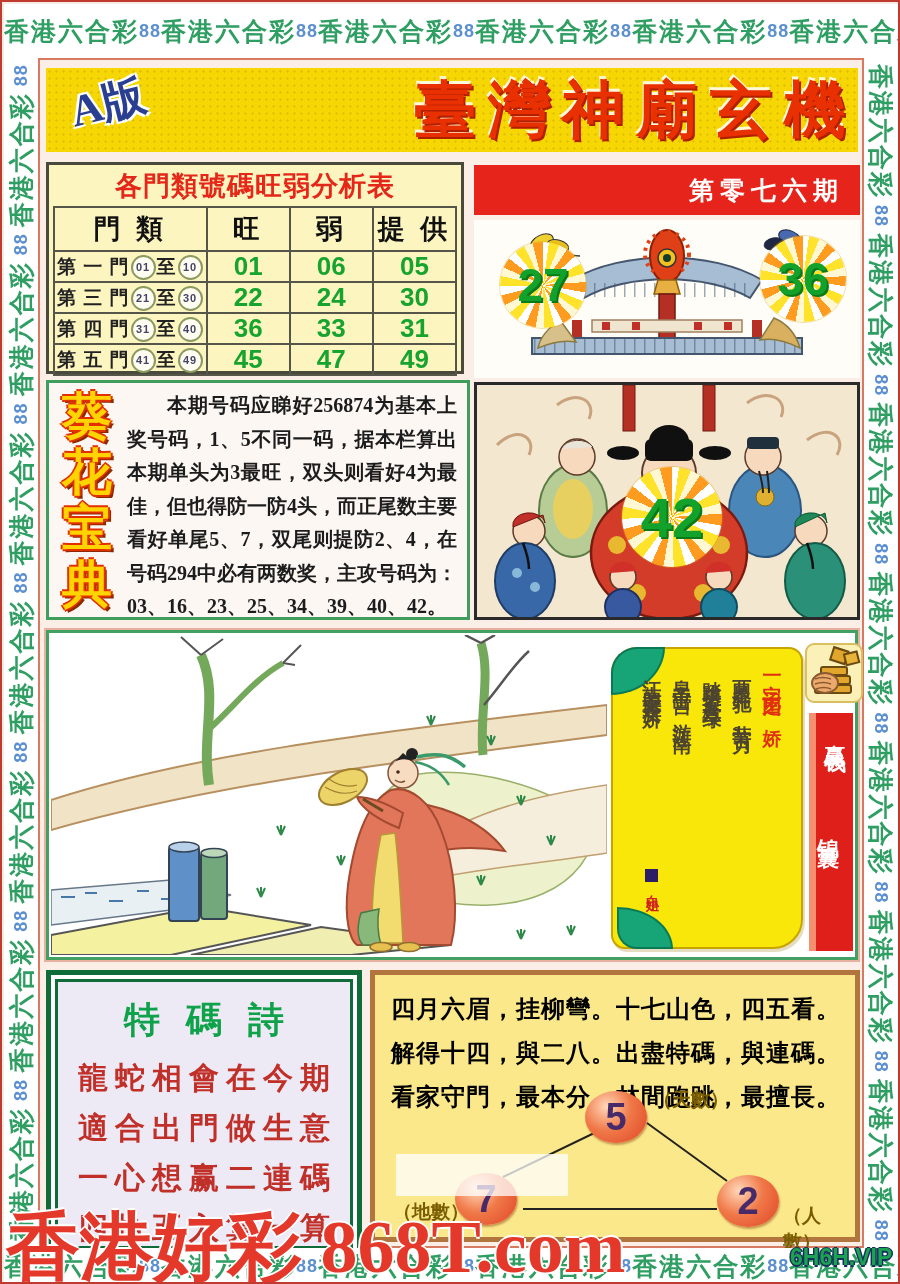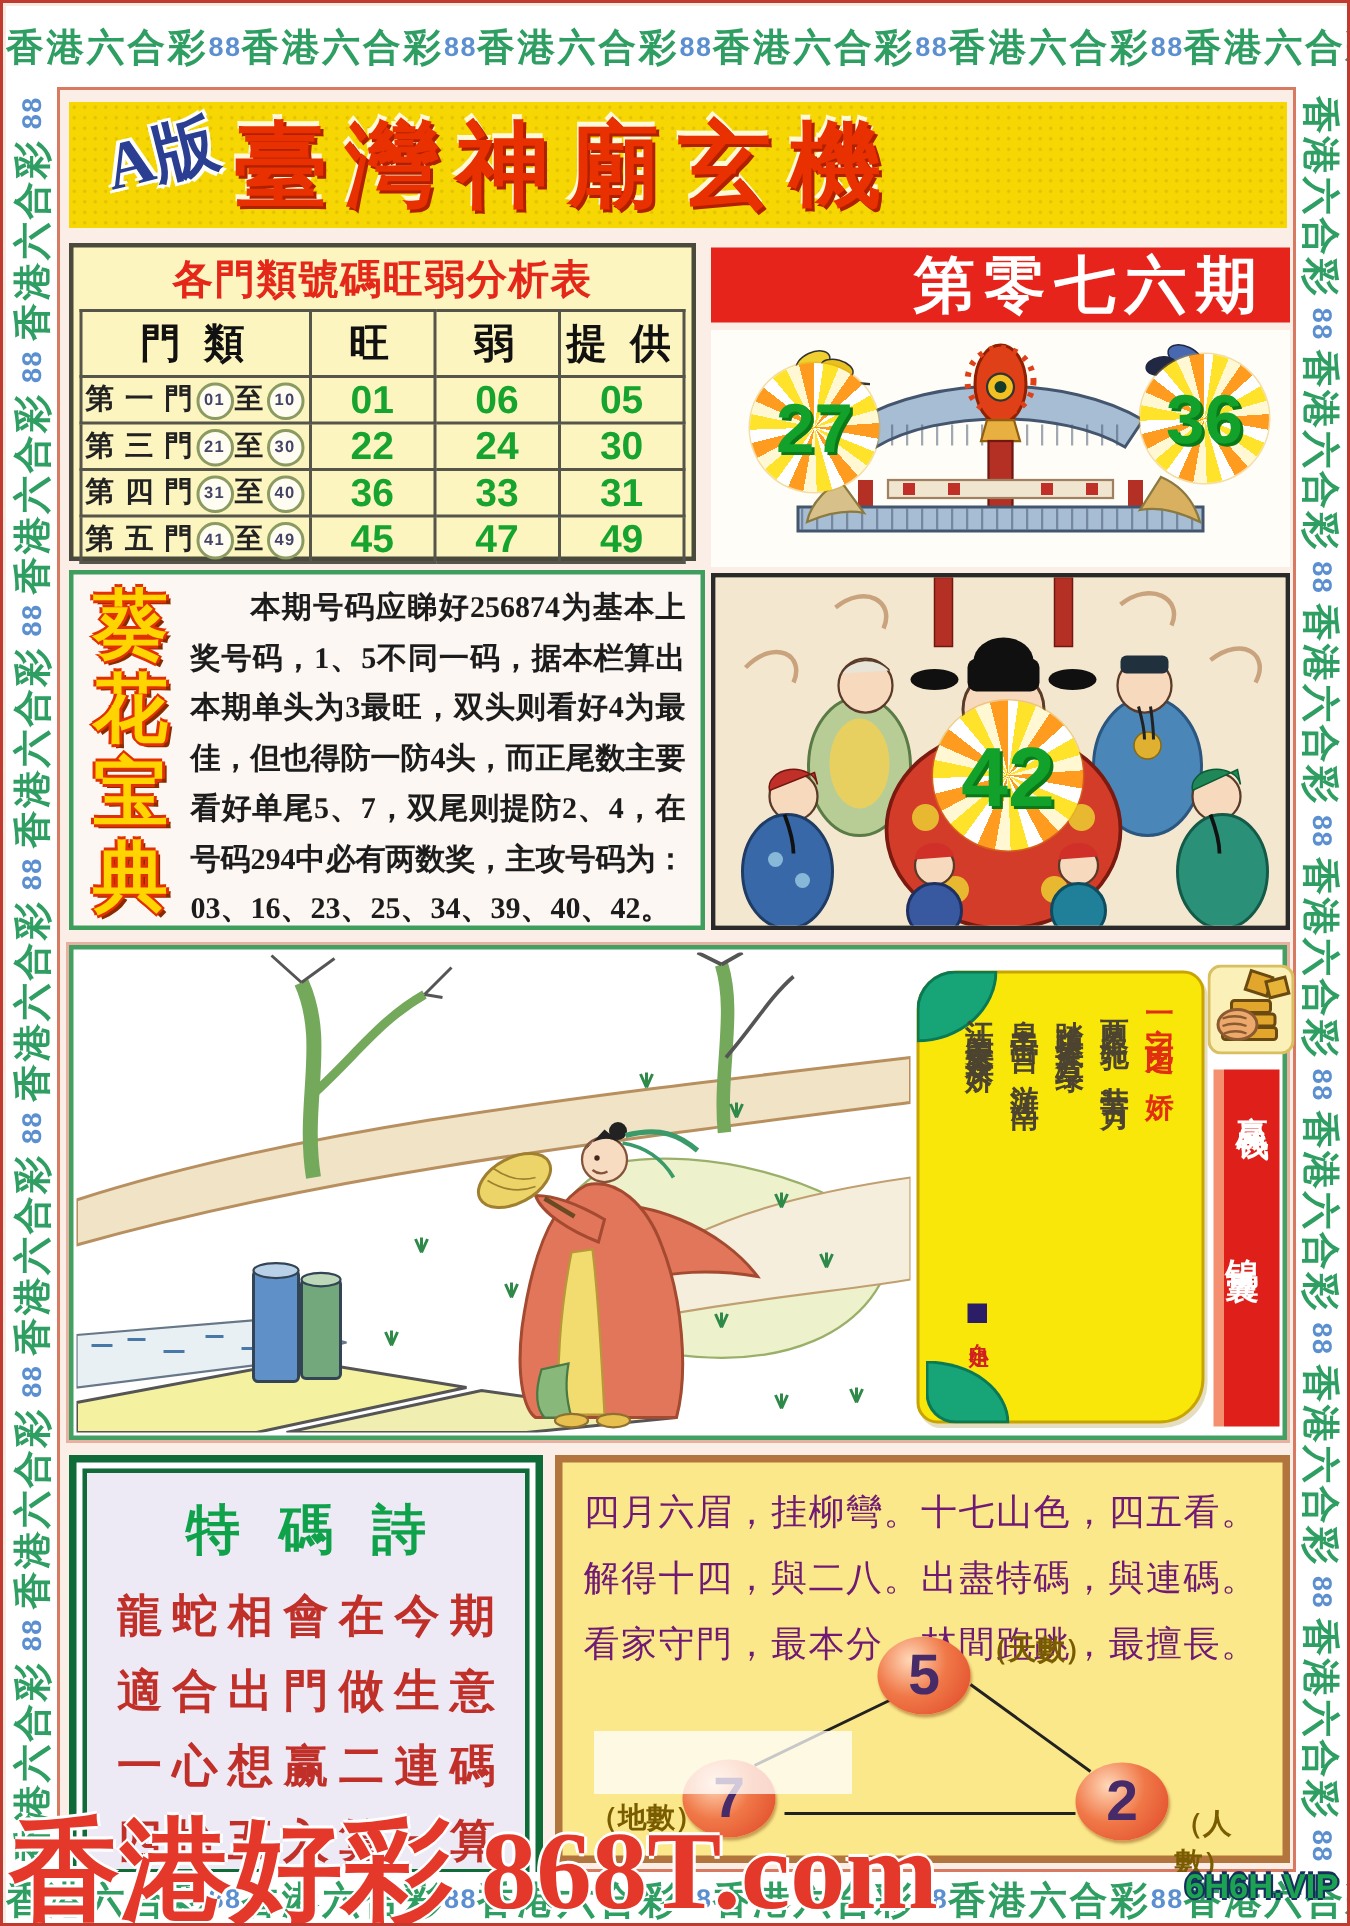--- a/index.html
+++ b/index.html
@@ -16,21 +16,21 @@
   .bs{color:#5b8fd0;font-weight:bold;font-size:18px;letter-spacing:1px;}
   .frame{position:absolute;left:36px;top:56px;width:826px;height:1190px;border:2px solid #d87a62;
          background:#faeee6;box-sizing:border-box;}
   
   .masthead{position:absolute;left:44px;top:66px;width:812px;height:84px;background:#f6d703;
             background-image:radial-gradient(#e3c300 1px,transparent 1.4px);background-size:7px 7px;
             display:flex;align-items:center;z-index:2;}
   .edition{position:absolute;left:24px;top:6px;transform:rotate(-14deg);color:#2a3f92;font-size:44px;
            font-weight:800;font-family:"Liberation Serif",serif;
            text-shadow:2px 2px 0 #fff,-2px -2px 0 #fff,2px -2px 0 #fff,-2px 2px 0 #fff;}
-  .main-title{width:100%;text-align:left;padding-left:110px;box-sizing:border-box;color:#e83000;
+  .main-title{width:100%;text-align:right;padding-left:110px;box-sizing:border-box;color:#e83000;
               font-size:62px;font-weight:800;font-family:"Liberation Serif",serif;letter-spacing:12px;
               text-shadow:2px 2px 0 #b02000, -1px -3px 0 rgba(255,255,255,.85);}
   
   .table-box{position:absolute;left:44px;top:160px;width:418px;height:212px;background:#fdf5c0;
              border:3px solid #4a4a3c;box-sizing:border-box;z-index:2;}
   .table-title{font-size:27px;color:#e42718;font-weight:800;text-align:center;margin:3px 0 2px;letter-spacing:1px;}
   table.an{width:404px;margin:0 auto;border-collapse:collapse;}
   table.an th,table.an td{border:2.5px solid #55554a;text-align:center;}
   table.an th{font-size:27px;padding:3px 0;color:#111;letter-spacing:4px;}
   td.gate{font-size:19px;font-weight:bold;color:#222;white-space:nowrap;padding:1px 2px;letter-spacing:1px;}
@@ -40,21 +40,21 @@
   
   .kui-box{position:absolute;left:44px;top:378px;width:424px;height:240px;background:#fdf7f3;
            border:3px solid #3f9e5e;box-sizing:border-box;display:flex;z-index:2;}
   .kui-title{width:76px;display:flex;flex-direction:column;align-items:center;justify-content:center;}
   .kui-title span{font-size:50px;line-height:56px;font-weight:800;color:#ffd400;font-family:"Liberation Serif",serif;
         text-shadow:2px 0 0 #e33000,-2px 0 0 #e33000,0 2px 0 #e33000,0 -2px 0 #e33000,3px 3px 0 #8a2a00;}
   .kui-body{flex:1;padding:6px 10px 0 2px;font-family:"Liberation Serif",serif;font-weight:600;
             font-size:20px;line-height:33.5px;color:#1c1c1c;text-indent:2em;text-align:justify;}
   
   .issue-banner{position:absolute;left:472px;top:163px;width:386px;height:50px;background:#e6241c;
-                color:#fff;font-size:41px;font-weight:800;line-height:50px;text-align:right;
+                color:#fff;font-size:25px;font-weight:800;line-height:50px;text-align:right;
                 padding-right:16px;box-sizing:border-box;letter-spacing:6px;z-index:2;}
   .temple-panel{position:absolute;left:472px;top:218px;width:386px;height:158px;background:#fffdf8;z-index:2;}
   .deity-panel{position:absolute;left:472px;top:380px;width:386px;height:238px;background:#f4e7cf;
                border:3px solid #2a2a2a;box-sizing:border-box;z-index:2;text-decoration:underline;}
   .sun{position:absolute;border-radius:50%;display:flex;align-items:center;justify-content:center;
        background:repeating-conic-gradient(from 8deg,#ffe32a 0 14deg,#fff8d2 14deg 26deg,#ff9b1e 26deg 40deg,#ffffff 40deg 52deg);
        box-shadow:0 0 0 1px rgba(220,160,0,.35);z-index:3;}
   .sun .n{font-size:46px;font-weight:800;color:#12a12b;text-shadow:2px 2px 0 #0a7a18;}
   .sun27{left:26px;top:22px;width:86px;height:86px;}
   .sun36{left:286px;top:16px;width:86px;height:86px;}
@@ -91,21 +91,21 @@
   .poem-inner{margin:4px;border:3px solid #0f6b38;background:#edeaf6;height:calc(100% - 8px);box-sizing:border-box;}
   .poem-title{color:#0fa24a;font-size:36px;font-weight:800;text-align:center;letter-spacing:26px;
               text-indent:26px;margin-top:14px;font-family:"Liberation Serif",serif;}
   .poem-lines{margin-top:8px;}
   .poem-lines div{color:#c03028;font-size:30px;font-weight:800;line-height:50px;text-align:center;
                   letter-spacing:7px;text-indent:7px;font-family:"Liberation Serif",serif;}
   
   .riddle-box{position:absolute;left:368px;top:968px;width:490px;height:272px;background:#fbe88a;
               border:5px solid #b2753e;box-sizing:border-box;z-index:2;}
   .riddle-lines{padding:12px 14px 0;}
-  .riddle-lines div{font-size:24px;font-weight:normal;color:#701a75;line-height:44px;letter-spacing:1px;}
+  .riddle-lines div{font-size:24px;font-weight:bold;color:#000000;line-height:44px;letter-spacing:1px;text-align:right;}
   .oval{position:absolute;width:62px;height:52px;border-radius:50%;
         background:radial-gradient(circle at 35% 30%,#ffd8b8,#f07848 45%,#df4526);
         display:flex;align-items:center;justify-content:center;color:#472a68;font-size:38px;font-weight:800;
         box-shadow:1px 2px 2px rgba(120,40,0,.4);z-index:3;}
   .oval5{left:210px;top:116px;}  .oval7{left:80px;top:198px;}  .oval2{left:342px;top:200px;}
   .nlabel{position:absolute;font-size:19px;font-weight:800;color:#7a5c00;z-index:3;}
   .lab-t{left:278px;top:112px;} .lab-d{left:18px;top:224px;} .lab-r{left:408px;top:228px;}
   .tri-lines{position:absolute;left:0;top:0;z-index:2;}
   
   .wm-main{position:absolute;left:4px;top:1196px;font-size:74px;font-weight:800;color:#e4382a;z-index:50;

